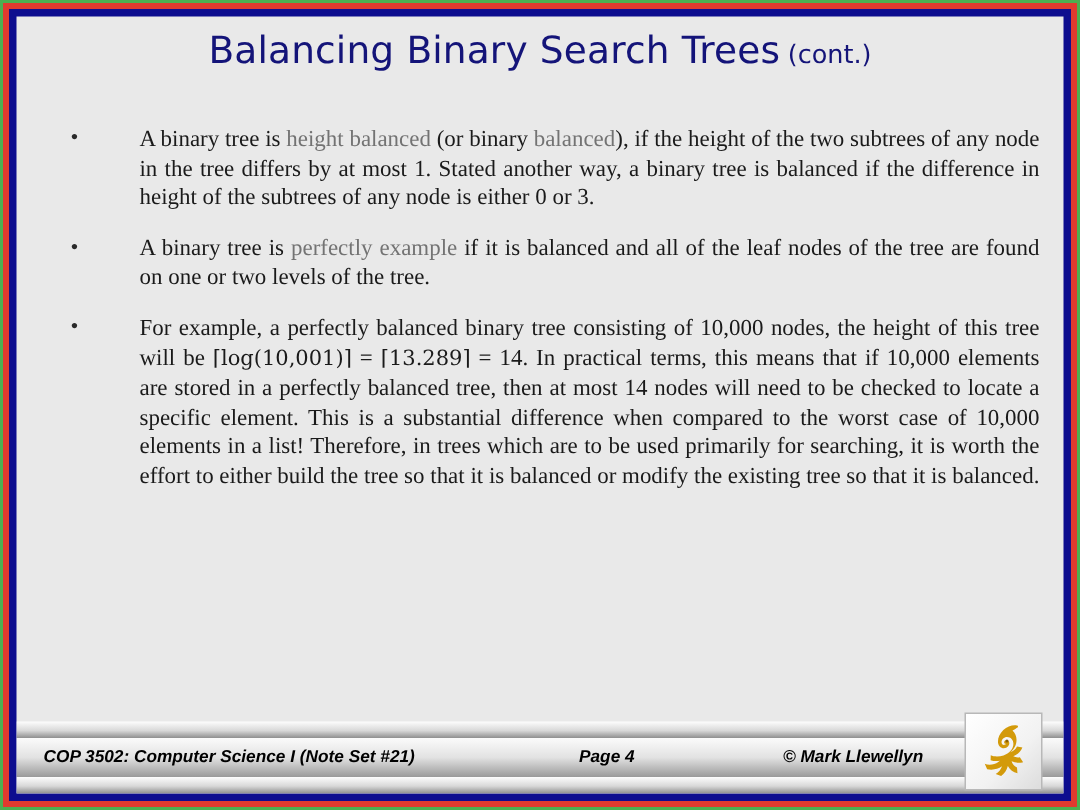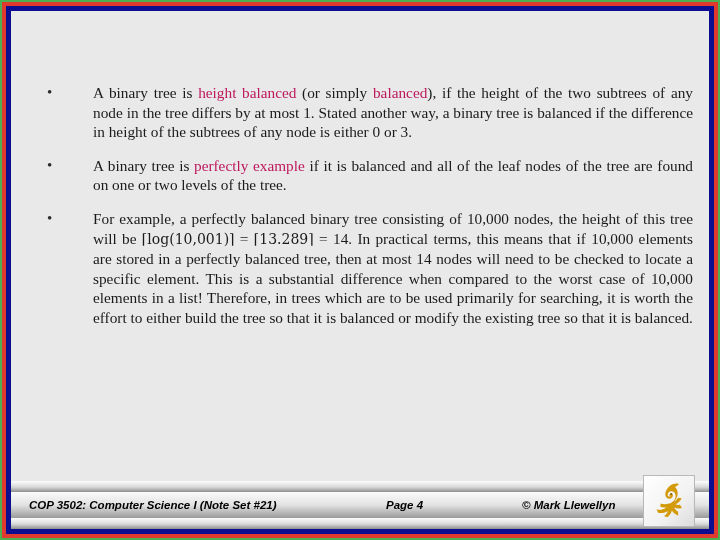--- a/index.html
+++ b/index.html
@@ -78,21 +78,21 @@
   }
   .bullet-text {
     flex: 1 1 auto;
     font-size: 15.3px;
     line-height: 19.6px;
     text-align: justify;
     text-justify: inter-word;
     hyphens: none;
   }
   .bullet-text.last-line-normal > :last-child { }
-  .kw { color: #be185d; }
+  .kw { color: #737373; }
   .ceil {
     font-family: "DejaVu Serif", serif;
     font-size: 14px;
   }
 
   
   #footer-block {
     position: absolute;
     left: 0; bottom: 0;
     width: 100%;
@@ -136,25 +136,28 @@
   #logo-box svg { display: block; }
 </style>
 </head>
 <body>
 
 <div id="slide-frame">
   <div id="frame-red">
     <div id="frame-navy">
       <div id="slide-canvas">
 
+        <div id="title-block">
+          <span id="title-main">Balancing Binary Search Trees</span><span>&nbsp;</span><span id="title-suffix">(cont.)</span>
+        </div>
 
         <div id="body-block">
             <div class="bullet-row">
               <div class="bullet-marker">•</div>
-              <div class="bullet-text"><span>A binary tree is </span><span class="kw">height balanced</span><span> (or simply </span><span class="kw">balanced</span><span>), if the  height of the two subtrees of any node in the tree differs by at most 1.   Stated another way, a binary tree is balanced if the difference in height of the subtrees of any node is either 0 or 3.</span></div>
+              <div class="bullet-text"><span>A binary tree is </span><span class="kw">height balanced</span><span> (or binary </span><span class="kw">balanced</span><span>), if the  height of the two subtrees of any node in the tree differs by at most 1.   Stated another way, a binary tree is balanced if the difference in height of the subtrees of any node is either 0 or 3.</span></div>
             </div>
             <div class="bullet-row">
               <div class="bullet-marker">•</div>
               <div class="bullet-text"><span>A binary tree is </span><span class="kw">perfectly example</span><span> if it is balanced and all of the leaf nodes of the tree are found on one or two levels of the tree.</span></div>
             </div>
             <div class="bullet-row">
               <div class="bullet-marker">•</div>
               <div class="bullet-text"><span>For example, a perfectly balanced binary tree consisting of 10,000 nodes, the height of this tree will be </span><span class="ceil">⌈log(10,001)⌉</span><span> = </span><span class="ceil">⌈13.289⌉</span><span> = 14.  In practical terms, this means that if 10,000 elements are stored in a perfectly balanced tree, then at most 14 nodes will need to be checked to locate a specific element.   This is a substantial difference when compared to the worst case of 10,000 elements in a list!  Therefore, in trees which are to be used primarily for searching, it is worth the effort to either build the tree so that it is balanced or modify the existing tree so that it is balanced.</span></div>
             </div>
           </div>

